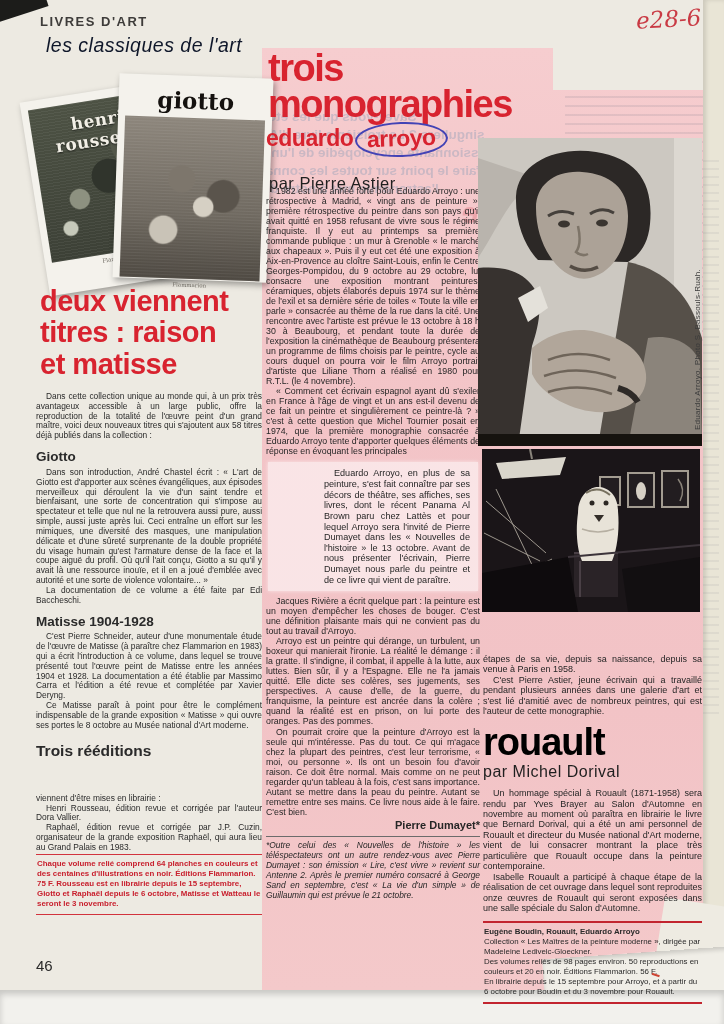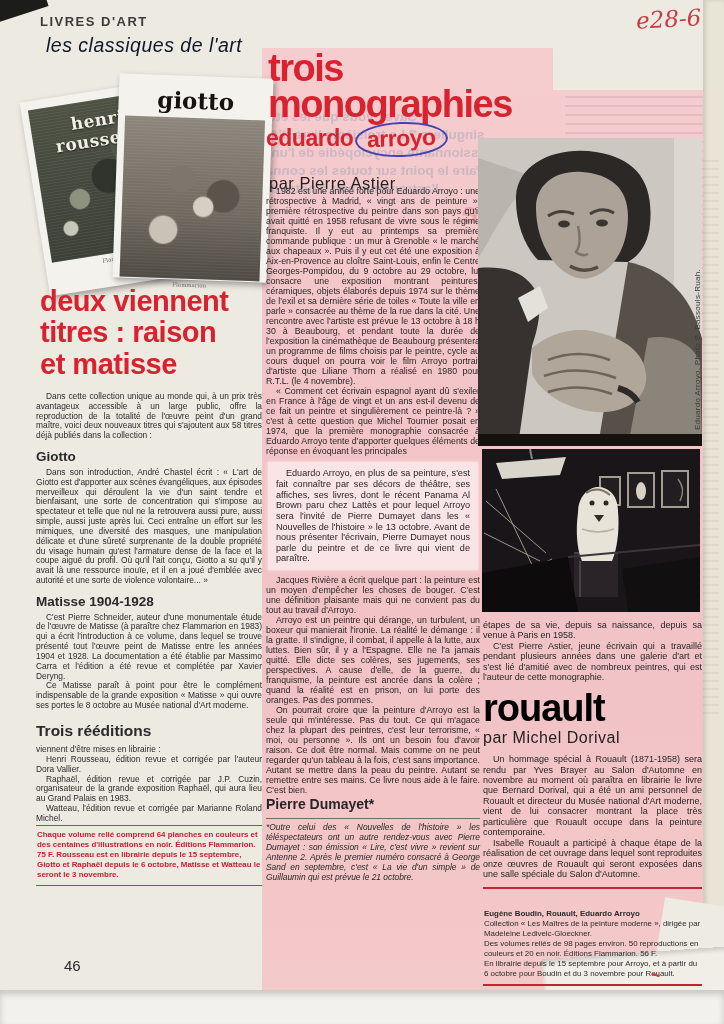--- a/index.html
+++ b/index.html
@@ -80,43 +80,43 @@
     font-family:"DejaVu Serif", serif; }
 
   
   .left-headline { position:absolute; left:40px; top:286px; width:230px; z-index:2;
     color:#d8232f; font-weight:bold; font-size:29px; line-height:1.08; letter-spacing:-.5px; }
   .left-flow { position:absolute; left:36px; top:392px; width:226px; z-index:2;
     font-size:8.4px; line-height:1.17; color:#2a2a2a; text-align:justify; }
   .left-flow p { text-indent:10px; }
   .subhead { font-size:13.5px; font-weight:bold; margin:8px 0 3px; text-indent:0 !important; }
   .subhead-big { font-size:15.5px; margin:11px 0 5px; }
-  .no-indent { text-indent:0 !important; }
+  .no-indent { text-indent:0 !important;margin-top:34px; }
   .red-note { margin-top:1px; border-top:1.5px solid #d2333d; border-bottom:1.5px solid #d2333d;
     padding:4px 1px 5px; color:#c8202e; font-size:7.9px; line-height:1.28; font-weight:bold;
     text-align:left; }
   .page-number { position:absolute; left:36px; top:957px; font-size:15px; color:#2a2a2a;
-    z-index:3;margin-left:28px; }
+    z-index:3; }
 
   
   .mid-headline { position:absolute; left:268px; top:50px; width:310px; z-index:2;
     color:#d8232f; font-weight:bold; font-size:38px; line-height:.95; letter-spacing:-1.5px; }
   .mid-subheadline { position:absolute; left:266px; top:122px; width:310px; z-index:2;
     color:#d8232f; font-weight:bold; font-size:23px; letter-spacing:-.5px; }
   .circled { display:inline-block; border:2.5px solid #4343b5; border-radius:50%;
     padding:1px 10px 3px; transform:rotate(-2deg); margin-left:2px; }
   .mid-byline { position:absolute; left:269px; top:174px; z-index:2;
     font-size:16.5px; color:#1f1f1f; letter-spacing:.5px; }
   .mid-flow { position:absolute; left:266px; top:186px; width:214px; z-index:2;
     font-size:8.8px; line-height:1.14; color:#262626; text-align:justify; }
   .mid-flow p { text-indent:10px; }
   .white-box { background:rgba(255,255,255,.55); margin:6px 2px 5px; padding:6px 8px;
     font-size:9.1px; line-height:1.17; box-shadow:0 0 4px rgba(255,255,255,.6); }
-  .white-box p { text-indent:10px; }
-  .signature { text-align:left; font-weight:bold; font-size:14px; margin-top:2px;
+  .white-box p { text-indent:10px;margin-left:48px; }
+  .signature { text-align:right; font-weight:bold; font-size:11px; margin-top:2px;
     text-indent:0 !important; }
   .footnote { border-top:1px solid #6b6b6b; margin-top:5px; padding-top:4px;
     font-style:italic; font-size:8.4px; line-height:1.18; text-indent:0 !important; }
 
   
   .photo { position:absolute; left:478px; top:138px; width:224px; height:308px; z-index:2;
     background:#cdc9c2; overflow:hidden; }
   .photo svg { display:block; width:100%; height:100%; }
   .photo-caption { position:absolute; right:-76px; bottom:92px; transform:rotate(-90deg);
     white-space:nowrap; font-size:8px; color:#3a3a3a; letter-spacing:.3px; }
@@ -124,21 +124,21 @@
     background:#141114; }
   .painting svg { display:block; width:100%; height:100%; }
   .right-flow { position:absolute; left:483px; top:620px; width:219px; z-index:2;
     font-size:9px; line-height:1.16; color:#262626; text-align:justify; }
   .right-flow p { text-indent:10px; }
   .rouault-headline { color:#000000; font-weight:bold; font-size:38px; letter-spacing:-1px;
     line-height:1; margin:6px 0 2px; text-indent:0 !important; }
   .rouault-byline { font-size:16px; color:#1f1f1f; margin:2px 0 7px; text-indent:0 !important;
     letter-spacing:.5px; }
   .footer-box { margin-top:8px; border-top:2px solid #c2252f; border-bottom:2px solid #c2252f;
-    padding:20px 1px 5px; font-size:7.9px; line-height:1.25; color:#2a2a2a; text-align:left; }
+    padding:4px 1px 5px; font-size:7.9px; line-height:1.25; color:#2a2a2a; text-align:left; }
   .footer-box .fb-title { font-weight:bold; }
   .red-tick { position:absolute; left:652px; top:972px; width:8px; height:4px;
     border-bottom:2px solid #c43; transform:rotate(18deg); z-index:3; }
 </style>
 </head>
 <body>
 
 <div class="page">
 
   <div class="pink-main"></div>
@@ -178,28 +178,28 @@
   <div class="left-headline">
     <div>deux viennent</div>
     <div>titres : raison</div>
     <div>et matisse</div>
   </div>
 
   <div class="left-flow">
     <p>Dans cette collection unique au monde qui, à un prix très avantageux accessible à un large public, offre la reproduction de la totalité de l'œuvre peint d'un grand maître, voici deux nouveaux titres qui s'ajoutent aux 58 titres déjà publiés dans la collection :</p>
     <div class="subhead">Giotto</div>
     <p>Dans son introduction, André Chastel écrit : « L'art de Giotto est d'apporter aux scènes évangéliques, aux épisodes merveilleux qui déroulent la vie d'un saint tendre et bienfaisant, une sorte de concentration qui s'impose au spectateur et telle que nul ne la retrouvera aussi pure, aussi simple, aussi juste après lui. Ceci entraîne un effort sur les mimiques, une diversité des masques, une manipulation délicate et d'une sûreté surprenante de la double propriété du visage humain qu'est l'armature dense de la face et la coupe aiguë du profil. Où qu'il l'ait conçu, Giotto a su qu'il y avait là une ressource inouïe, et il en a joué d'emblée avec autorité et une sorte de violence volontaire... »</p>
+    <p>La documentation de ce volume a été faite par Edi Baccheschi.</p>
     <div class="subhead">Matisse 1904-1928</div>
     <p>C'est Pierre Schneider, auteur d'une monumentale étude de l'œuvre de Matisse (à paraître chez Flammarion en 1983) qui a écrit l'introduction à ce volume, dans lequel se trouve présenté tout l'œuvre peint de Matisse entre les années 1904 et 1928. La documentation a été établie par Massimo Carra et l'édition a été revue et complétée par Xavier Deryng.</p>
     <p>Ce Matisse paraît à point pour être le complément indispensable de la grande exposition « Matisse » qui ouvre ses portes le 8 octobre au Musée national d'Art moderne.</p>
     <div class="subhead subhead-big">Trois rééditions</div>
     <p class="no-indent">viennent d'être mises en librairie :</p>
     <p>Henri Rousseau, édition revue et corrigée par l'auteur Dora Vallier.</p>
     <p>Raphaël, édition revue et corrigée par J.P. Cuzin, organisateur de la grande exposition Raphaël, qui aura lieu au Grand Palais en 1983.</p>
-    <p>Watteau, l'édition revue et corrigée par Marianne Roland Michel.</p>
     <div class="red-note">Chaque volume relié comprend 64 planches en couleurs et des centaines d'illustrations en noir. Éditions Flammarion. 75 F. Rousseau est en librairie depuis le 15 septembre, Giotto et Raphaël depuis le 6 octobre, Matisse et Watteau le seront le 3 novembre.</div>
   </div>
 
   <div class="page-number">46</div>
 
   <div class="mid-headline">
     <div>trois</div>
     <div>monographies</div>
   </div>
   <div class="mid-subheadline">

